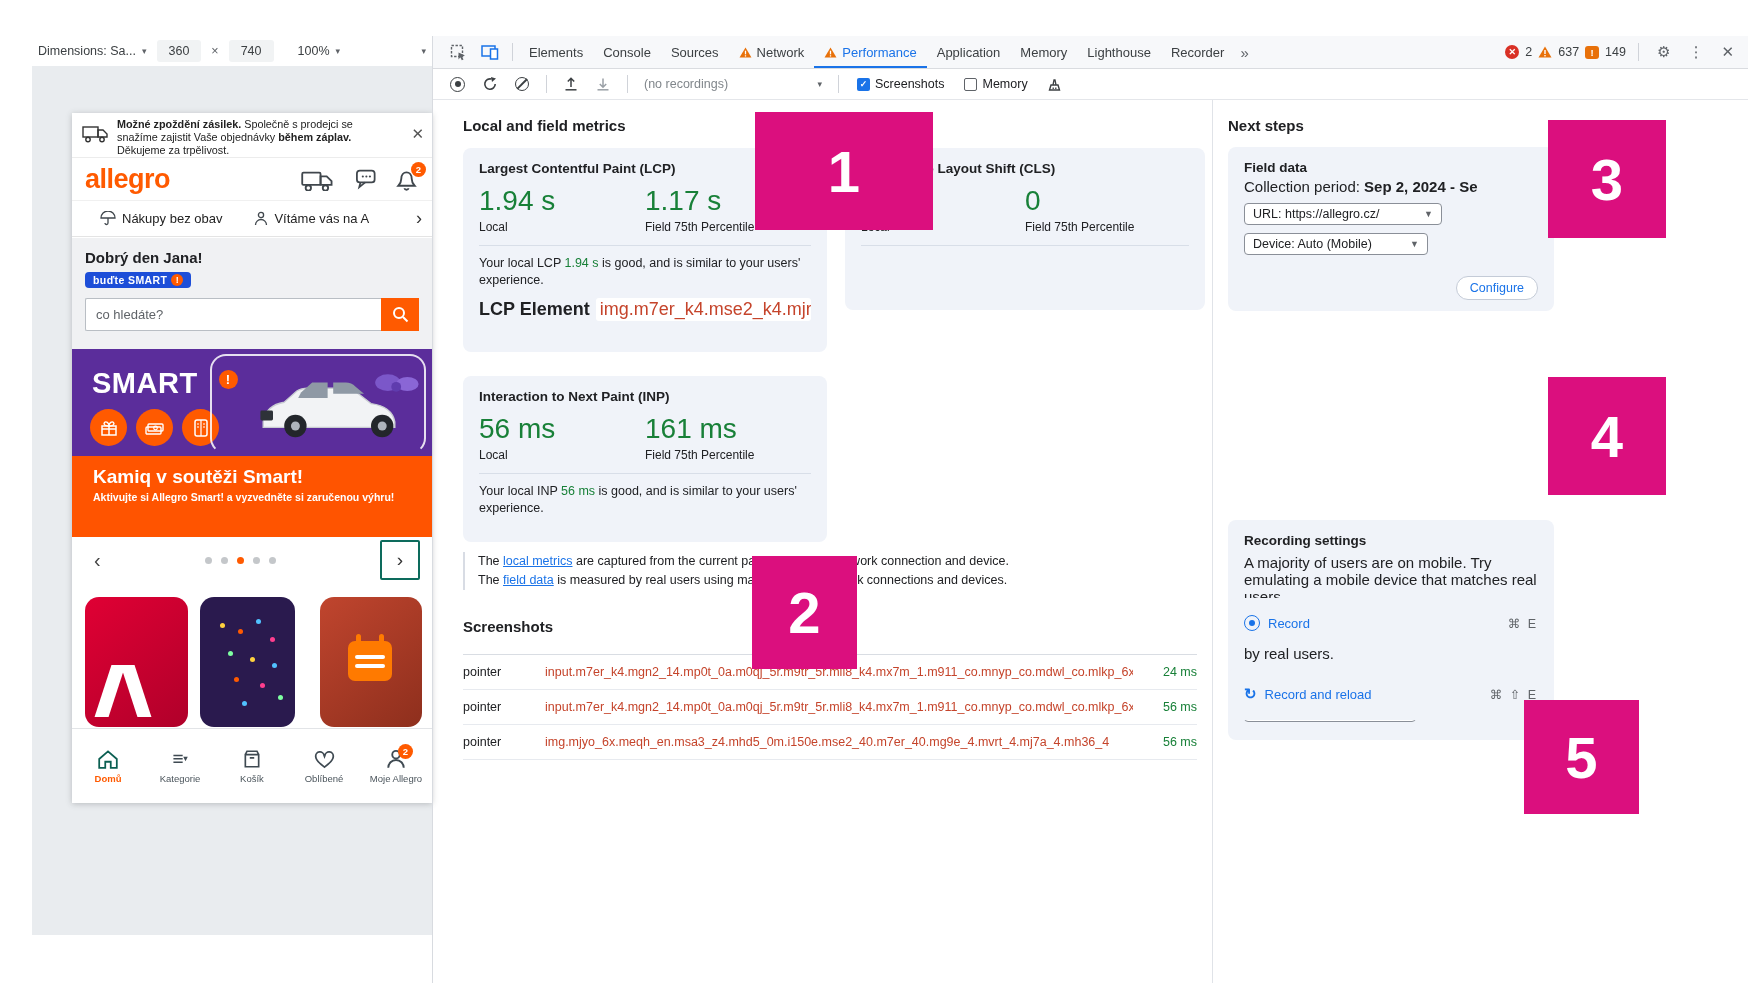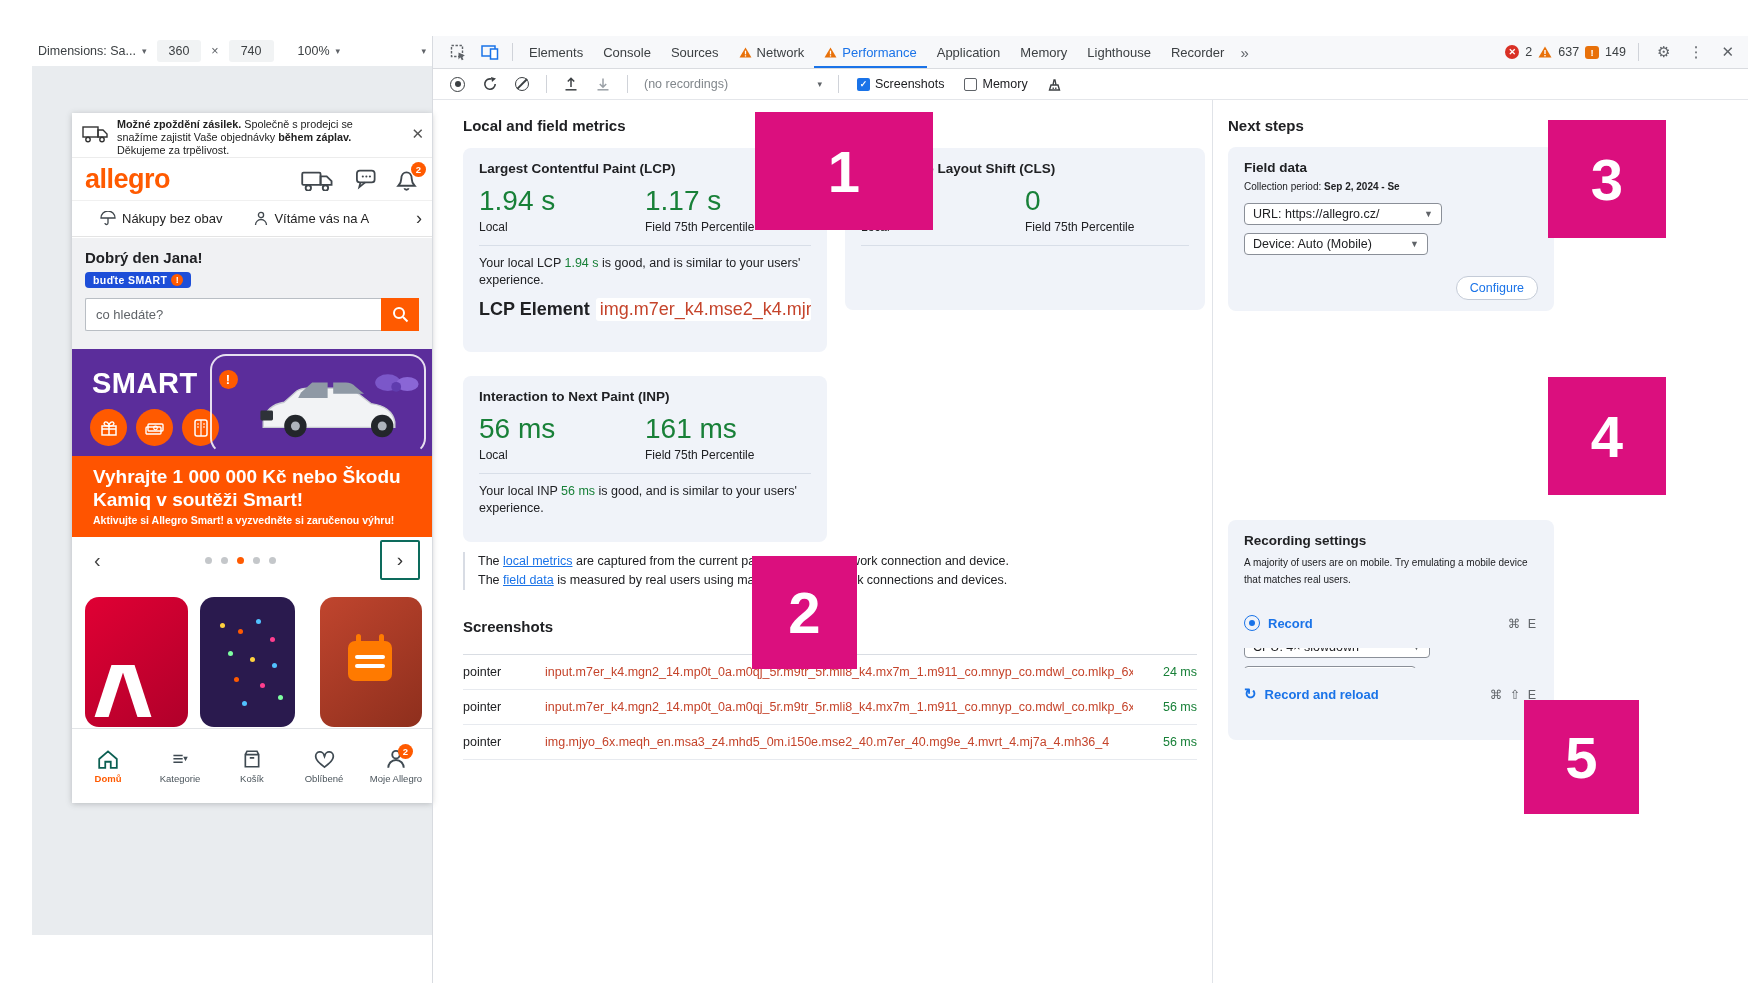--- a/index.html
+++ b/index.html
@@ -134,28 +134,28 @@
   .itable{font-size:12.5px;}
   .irow{display:flex;align-items:center;height:34px;border-bottom:1px solid #e7eaef;}
   .irow:first-child{border-top:1px solid #d9dde3;}
   .icol-type{width:82px;}
   .icol-sel{flex:1;color:#c5442b;white-space:nowrap;overflow:hidden;}
   .icol-dur{width:64px;text-align:right;color:#188038;}
 
   .sb-vline{left:1212px;top:100px;width:1px;height:883px;background:#e0e3e8;}
   .ns-card{padding:13px 16px;position:relative;}
   .ns-title{font-size:13.5px;font-weight:700;}
-  .ns-p{font-size:10px;line-height:17px;margin-top:6px;}
+  .ns-p{font-size:15px;line-height:17px;margin-top:6px;}
   .sel{display:flex;align-items:center;justify-content:space-between;background:#fff;border:1px solid #8a8f98;
        border-radius:4px;padding:3px 8px;font-size:12.5px;margin-top:8px;cursor:pointer;}
   .sel .dd-arrow{margin-left:10px;}
   .cfg-btn{position:absolute;right:16px;bottom:11px;border:1px solid #c4cbd7;border-radius:13px;background:#fff;
        color:#1a73e8;font-size:12.5px;padding:4px 13px;cursor:pointer;font-family:"Liberation Sans",sans-serif;}
   .act-row{display:flex;align-items:center;padding:0 16px;height:100%;}
-  .act-label{color:#1a73e8;font-size:13px;font-weight:700;margin-left:8px;cursor:pointer;}
+  .act-label{color:#1a73e8;font-size:13px;font-weight:400;margin-left:8px;cursor:pointer;}
   .shortcut{margin-left:auto;color:#5f6368;font-size:12.5px;letter-spacing:2px;}
   .rec-blue{width:14px;height:14px;border:1.8px solid #1a73e8;border-radius:50%;display:flex;align-items:center;justify-content:center;}
   .rec-blue i{width:6px;height:6px;border-radius:50%;background:#1a73e8;}
   .reload-blue{color:#1a73e8;font-size:15px;font-weight:700;}
 
   .annot{background:#db0f7e;color:#fff;display:flex;align-items:center;justify-content:center;
          font-size:58px;font-weight:700;z-index:50;}
 </style>
 </head>
 <body>
@@ -293,21 +293,20 @@
         <path d="M58 8 h9 q4 0 7 3 l6 5 h-22 z" fill="#8f99a5"></path>
         <rect x="6" y="28" width="9" height="7" rx="1" fill="#2e3238"></rect>
         <circle cx="31" cy="39" r="8" fill="#23262b"></circle>
           <circle cx="31" cy="39" r="3.2" fill="#aeb4bc"></circle>
         <circle cx="93" cy="39" r="8" fill="#23262b"></circle>
           <circle cx="93" cy="39" r="3.2" fill="#aeb4bc"></circle>
       </svg>
     </div>
 
     <div class="hero-orange">
-      <div class="hero-h">Vyhrajte 1 000 000 Kč nebo Škodu</div>
       <div class="hero-h">Kamiq v soutěži Smart!</div>
       <div class="hero-sub">Aktivujte si Allegro Smart! a vyzvedněte si zaručenou výhru!</div>
     </div>
 
     <div class="p-carousel">
       <span class="car-chev">‹</span>
       <span class="dots">
         <span class="dot"></span>
         <span class="dot"></span>
         <span class="dot active"></span>

